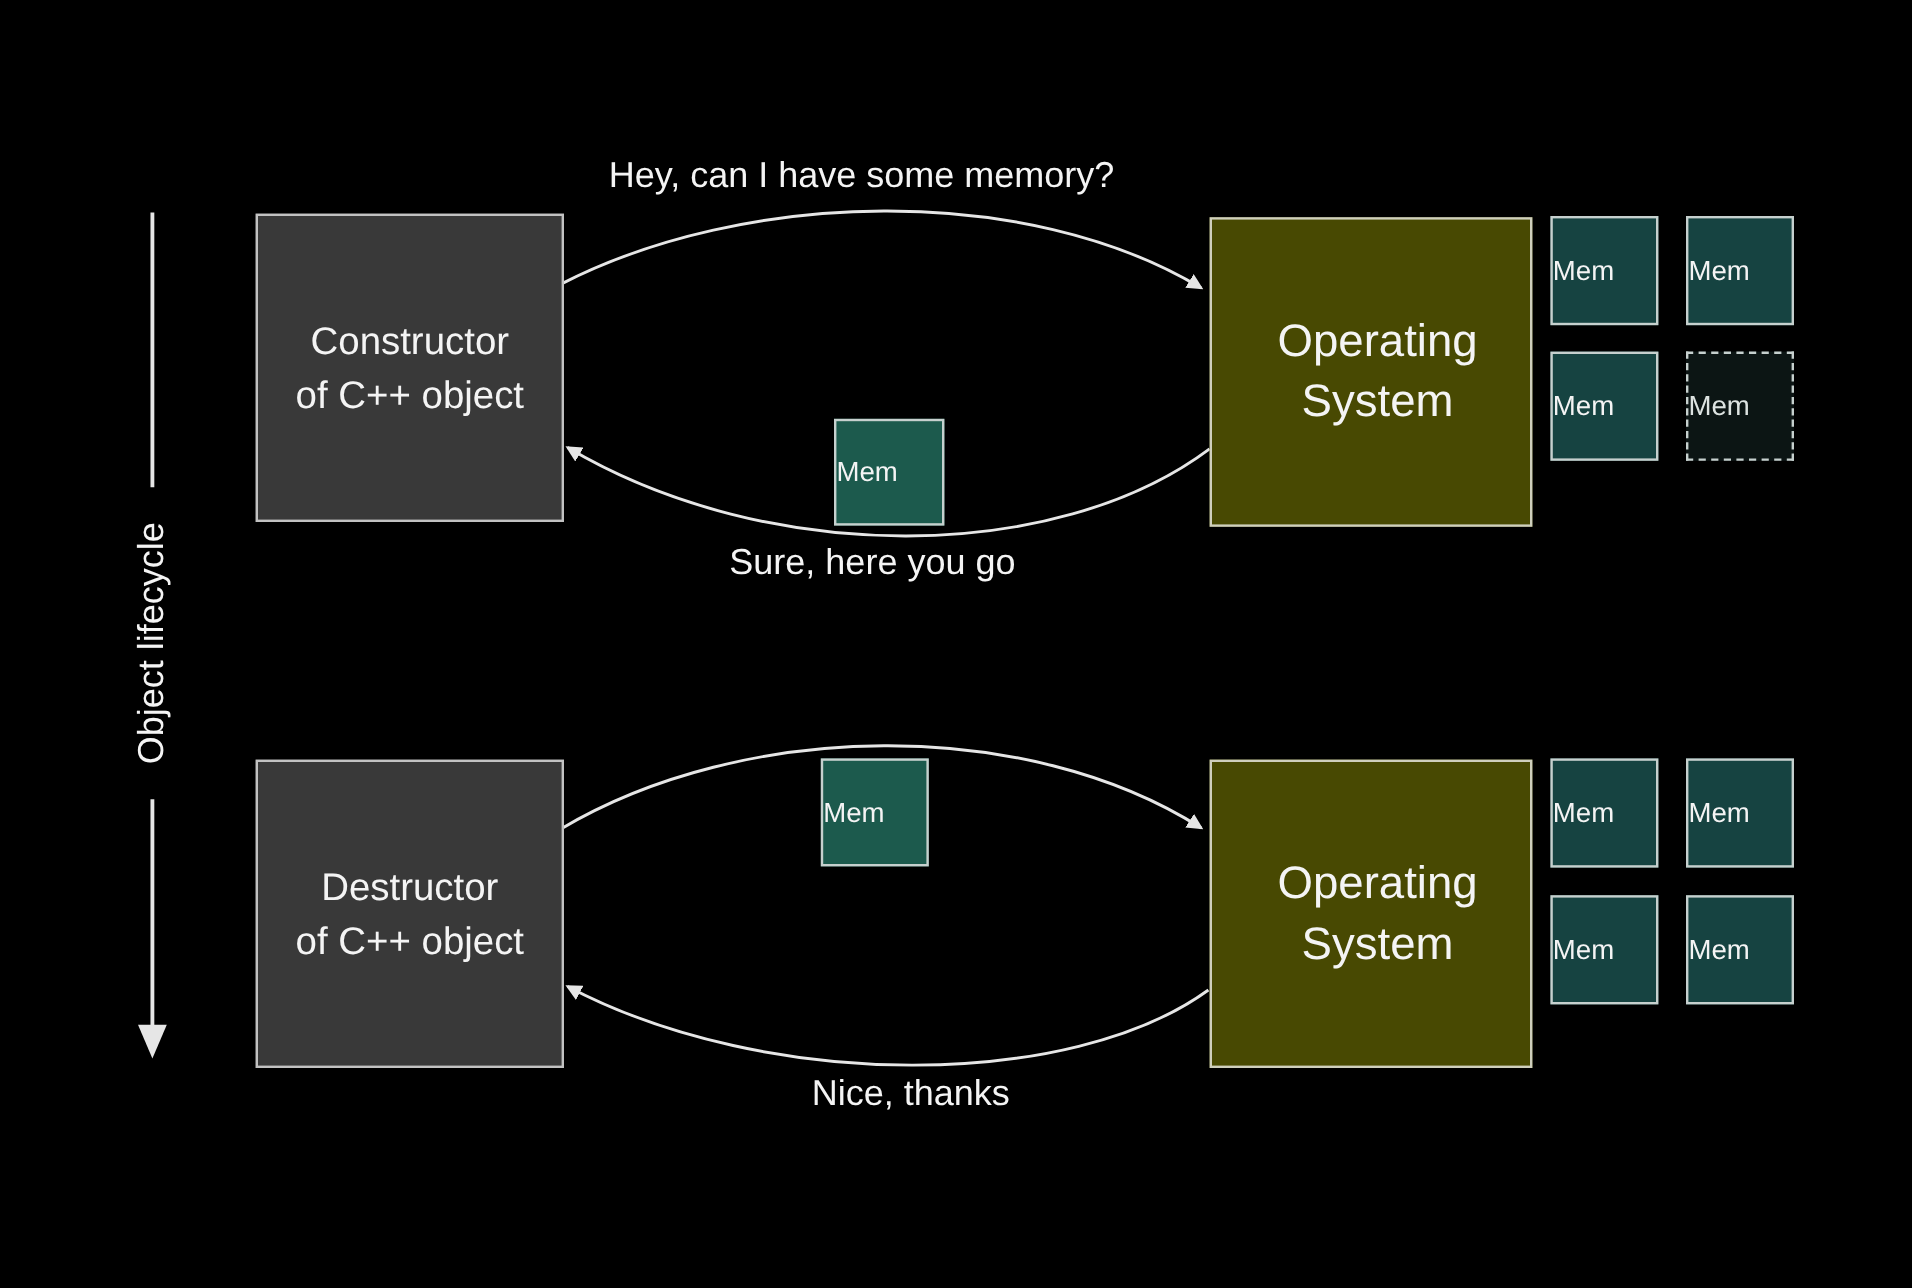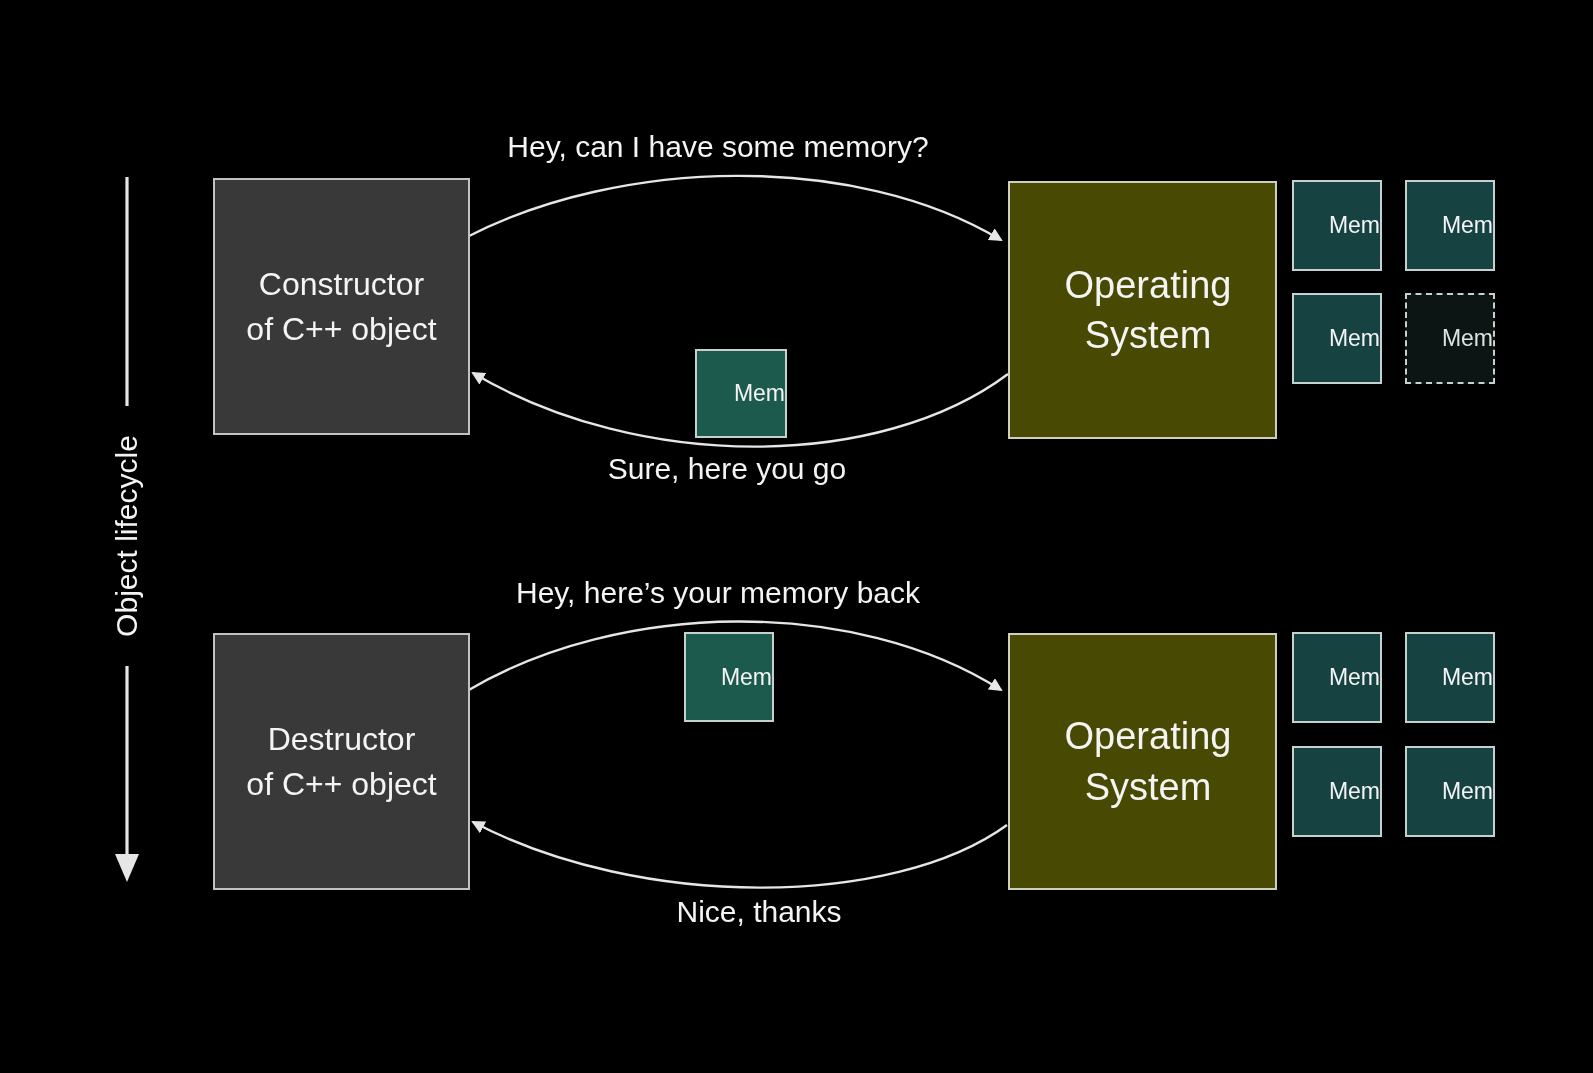--- a/index.html
+++ b/index.html
@@ -57,21 +57,21 @@
     border: 2px solid var(--os-box-border, #cfcfbd);
     font-size: 38px;
     line-height: 1.32;
     padding-left: 11px;
   }
   .box-line { display: block; }
   .mem-cell {
     position: absolute;
     display: flex;
     align-items: center;
-    justify-content: flex-end;
+    justify-content: flex-start;
     background: var(--mem-fill, #164341);
     border: 2px solid var(--mem-border, #c6d0ce);
     font-size: 23px;
   }
   .mem-cell[data-state="freed"] {
     background: var(--mem-freed-fill, #0c1514);
     border-style: dashed;
     color: #dde3e1;
   }
   .mem-transfer {
@@ -156,21 +156,20 @@
     </div>
   </div>
 
   <div class="os-box" style="left:1008px; top:633px; width:254px; height:253px;">
     <div>
       <span class="box-line">Operating</span>
       <span class="box-line">System</span>
     </div>
   </div>
 
-  <div class="speech" style="left:718px; top:576px;">Hey, here’s your memory back</div>
   <div class="speech" style="left:728px; top:895px;margin-left:31px;">Nice, thanks</div>
 
   <div class="mem-cell mem-transfer" style="left:684px; top:632px; width:86px; height:86px;">
     <span>Mem</span>
   </div>
 
   <div class="mem-cell" style="left:1292px; top:632px; width:86px; height:87px;" data-state="allocated">
     <span>Mem</span>
   </div>
   <div class="mem-cell" style="left:1405px; top:632px; width:86px; height:87px;" data-state="allocated">

